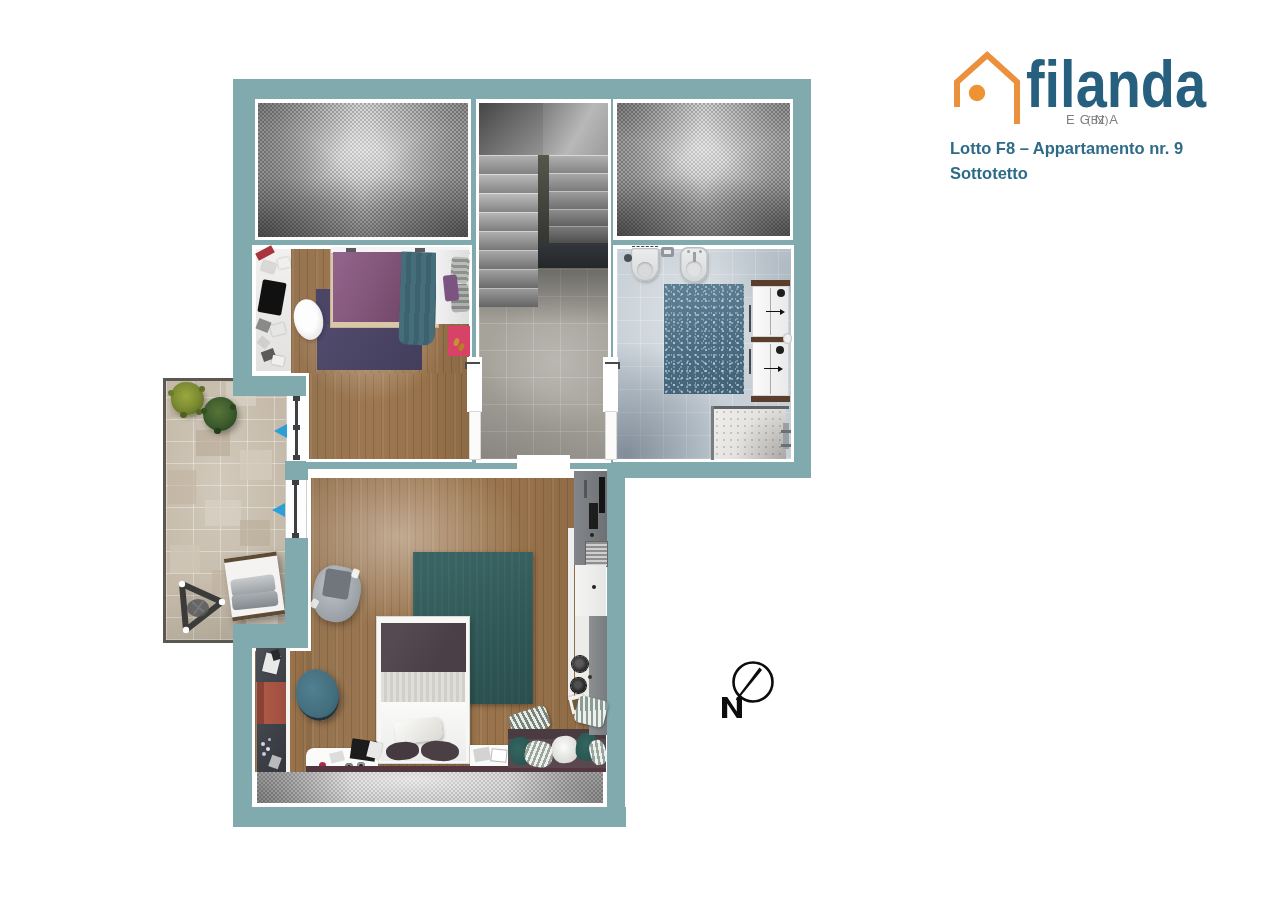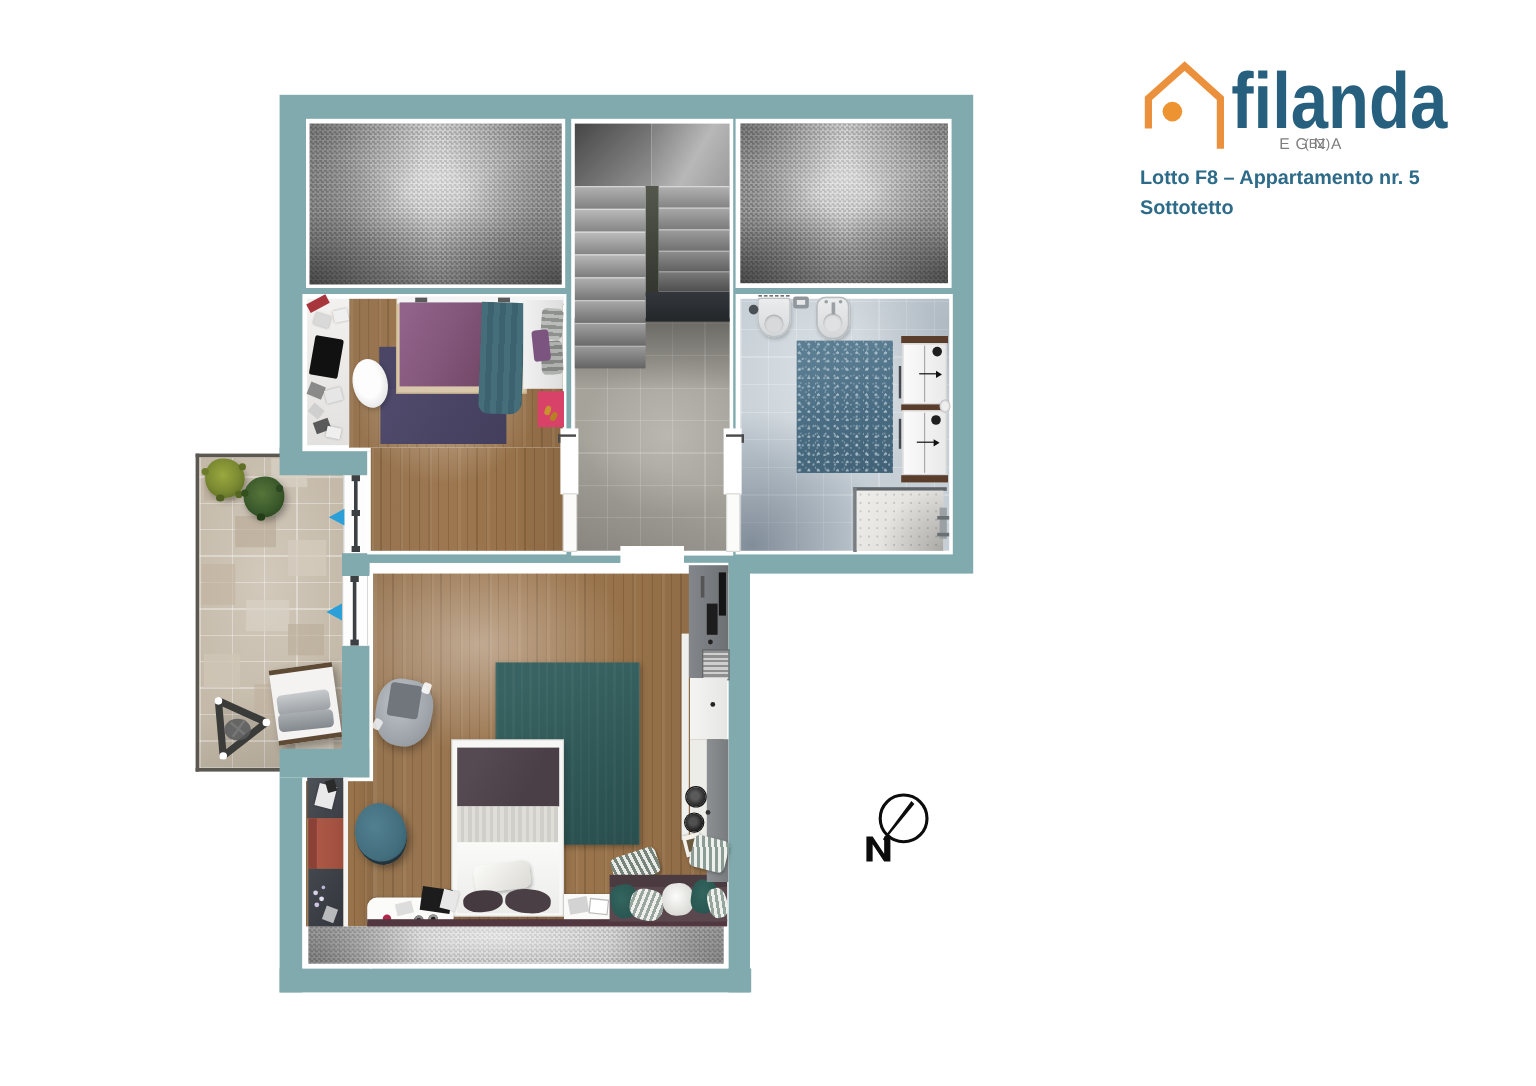--- a/index.html
+++ b/index.html
@@ -404,16 +404,16 @@
   <circle cx="29" cy="51" r="8.2" fill="#ee9332"></circle>
 </svg>
 
 <svg class="abs" style="left:1020px;top:48px;" width="200" height="70">
   <text x="6" y="59" font-family="Liberation Sans, sans-serif" font-size="66" font-weight="bold" fill="#27607e" textLength="180" lengthAdjust="spacingAndGlyphs">filanda</text>
 </svg>
 
 <div class="abs" style="left:1066px;top:112px;font-size:13px;color:#7e7e7e;letter-spacing:5px;">EGNA</div>
 <div class="abs" style="left:1087px;top:114px;font-size:11px;color:#7e7e7e;">(BZ)</div>
 
-<div class="abs" style="left:950px;top:139px;font-size:16.5px;font-weight:bold;color:#2d6b89;">Lotto F8 – Appartamento nr. 5</div>
+<div class="abs" style="left:950px;top:139px;font-size:16.5px;font-weight:bold;color:#2d6b89;">Lotto F8 – Appartamento nr. 9</div>
 
 <div class="abs" style="left:950px;top:164px;font-size:16.5px;font-weight:bold;color:#2d6b89;">Sottotetto</div>
 </div>
 
 </body></html>

